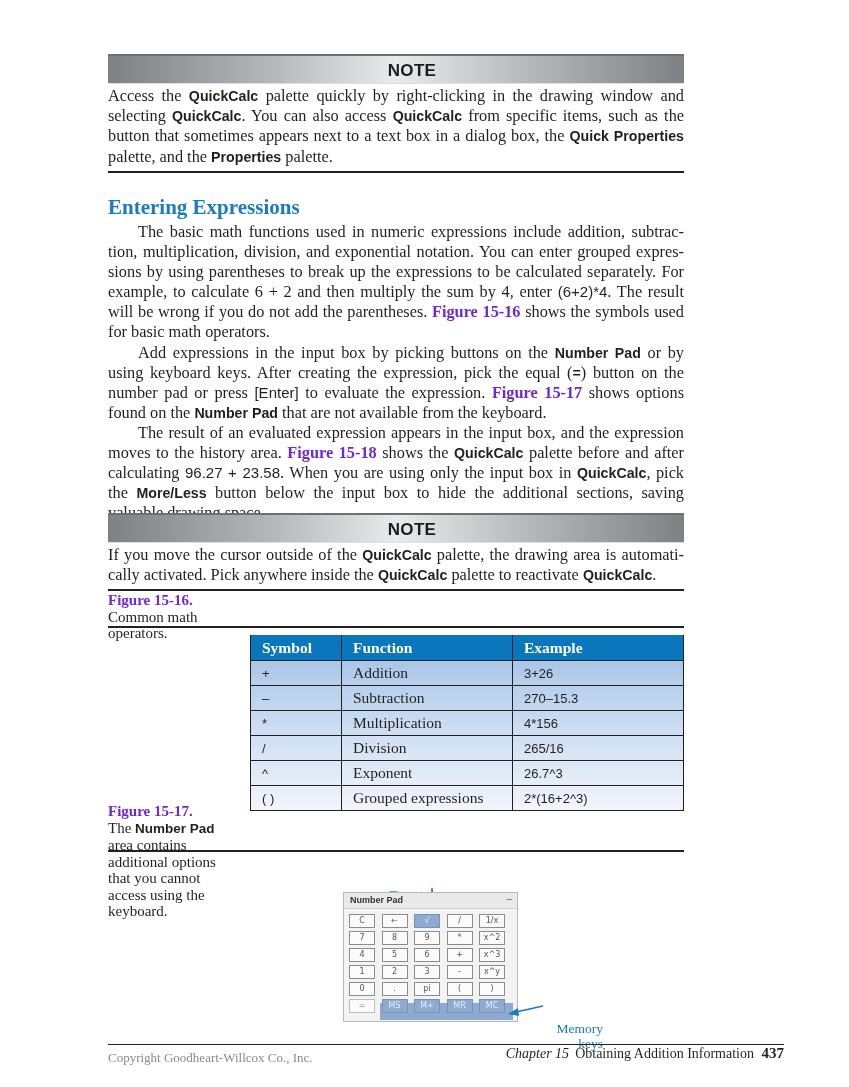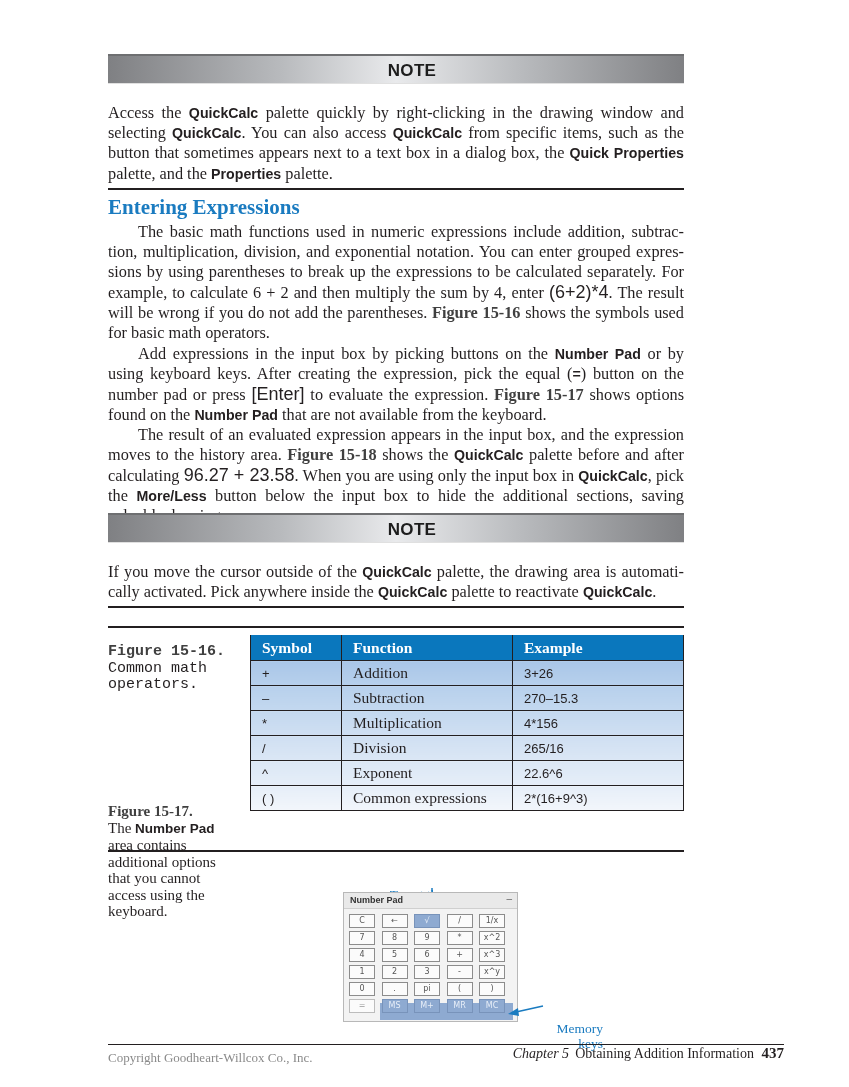--- a/index.html
+++ b/index.html
@@ -1,28 +1,28 @@
 <!DOCTYPE html>
 <html><head>
 <meta charset="utf-8">
 <style>
   html, body { margin: 0; padding: 0; background: #ffffff; }
   body { width: 849px; height: 1087px; position: relative; overflow: hidden;
          font-family: "Liberation Serif", "DejaVu Serif", serif; color: #231f20; }
   .b { font-family: "Liberation Sans", "DejaVu Sans", sans-serif; font-weight: bold; font-size: 14.2px; }
-  .sans { font-family: "Liberation Sans", "DejaVu Sans", sans-serif; font-size: 18px; }
-  .fig { color: #404040; font-weight: bold; }
+  .sans { font-family: "Liberation Sans", "DejaVu Sans", sans-serif; font-size: 15px; }
+  .fig { color: #6d28d9; font-weight: bold; }
 
   .note { position: absolute; left: 108px; width: 576px; }
   .note-bar { height: 28px; border-top: 2px solid #6e6f71; margin-top: 0;
               background: linear-gradient(to right, #7f8083 0%, #b8babd 30%, #e9eaec 50%, #b8babd 72%, #7f8083 100%);
               text-align: center; line-height: 29px; position: relative; padding-left: 32px; }
   .note-bar::after { content: ""; position: absolute; left: 0; right: 0; bottom: 0; height: 1px; background: #e0e0e0; }
   .note-title { font-family: "Liberation Sans", "DejaVu Sans", sans-serif; font-weight: bold; font-size: 17px; color: #1d1d1d; letter-spacing: 0.3px; }
-  .note-text { font-size: 16.3px; line-height: 20.2px; text-align: justify; margin-top: 19px; padding-bottom: 4px;
+  .note-text { font-size: 16.3px; line-height: 20.2px; text-align: justify; margin-top: 2px; padding-bottom: 4px;
                border-bottom: 2px solid #231f20; }
 
   .heading { position: absolute; left: 108px; top: 195px; color: #1a7bc0; font-weight: bold; font-size: 21px; margin: 0; }
   .body-text { position: absolute; left: 108px; width: 576px; font-size: 16.3px; line-height: 20.1px; text-align: justify; }
   .body-text p { margin: 0; text-indent: 30px; }
 
   .rule { position: absolute; left: 108px; width: 576px; height: 2px; background: #231f20; }
 
   .caption { position: absolute; left: 108px; width: 130px; font-size: 15px; line-height: 16.5px; }
   .caption .fig { display: block; font-size: 15px; }
@@ -81,21 +81,21 @@
 </div>
 
 <div class="note" style="top:513px;">
   <div class="note-bar">
     <span class="note-title">NOTE</span>
   </div>
   <div class="note-text"><span>If you move the cursor outside of the </span><span class="b">QuickCalc</span><span> palette, the drawing area is automati­cally activated. Pick anywhere inside the </span><span class="b">QuickCalc</span><span> palette to reactivate </span><span class="b">QuickCalc</span><span>.</span></div>
 </div>
 
 <div class="rule" style="top:626px;"></div>
-<div class="caption" style="top:644px;font-family:Liberation Mono, monospace;">
+<div class="caption" style="top:592px;">
   <span class="fig">Figure 15-16.</span>
   <span>Common math operators.</span>
 </div>
 <table class="ops">
   <thead>
     <tr>
       <th style="width:68px;">Symbol</th>
       <th style="width:148px;">Function</th>
       <th>Example</th>
     </tr>
@@ -117,26 +117,26 @@
       <td class="ex">4*156</td>
     </tr>
     <tr class="r3">
       <td class="sym">/</td>
       <td>Division</td>
       <td class="ex">265/16</td>
     </tr>
     <tr class="r4">
       <td class="sym">^</td>
       <td>Exponent</td>
-      <td class="ex">22.6^6</td>
+      <td class="ex">26.7^3</td>
     </tr>
     <tr class="r5">
       <td class="sym">( )</td>
-      <td>Common expressions</td>
-      <td class="ex">2*(16+9^3)</td>
+      <td>Grouped expressions</td>
+      <td class="ex">2*(16+2^3)</td>
     </tr>
   </tbody>
 </table>
 
 <div class="rule" style="top:850px;"></div>
 <div class="caption" style="top:803px; width:125px;">
   <span class="fig">Figure 15-17.</span>
   <span>The </span><span class="b" style="font-size:13.5px;">Number Pad</span><span> area contains additional options that you cannot access using the keyboard.</span>
 </div>
 
@@ -187,15 +187,15 @@
 </div>
 
 <svg style="position:absolute; left:508px; top:1004px;" width="36" height="14">
   <line x1="35" y1="2" x2="8" y2="8" stroke="#1a7bc0" stroke-width="1.5"></line>
   <polygon points="0,10 10,4 11,12" fill="#1a7bc0"></polygon>
 </svg>
 <div class="callout" style="left:543px; top:994px; text-align:right; width:60px;">Memory keys</div>
 
 <div class="footer">
   <span class="copy">Copyright Goodheart-Willcox Co., Inc.</span>
-  <span class="chap"><i>Chapter 5</i><span>Obtaining Addition Information</span></span>
+  <span class="chap"><i>Chapter 15</i><span>Obtaining Addition Information</span></span>
   <span class="pgnum">437</span>
 </div>
 
 </body></html>

